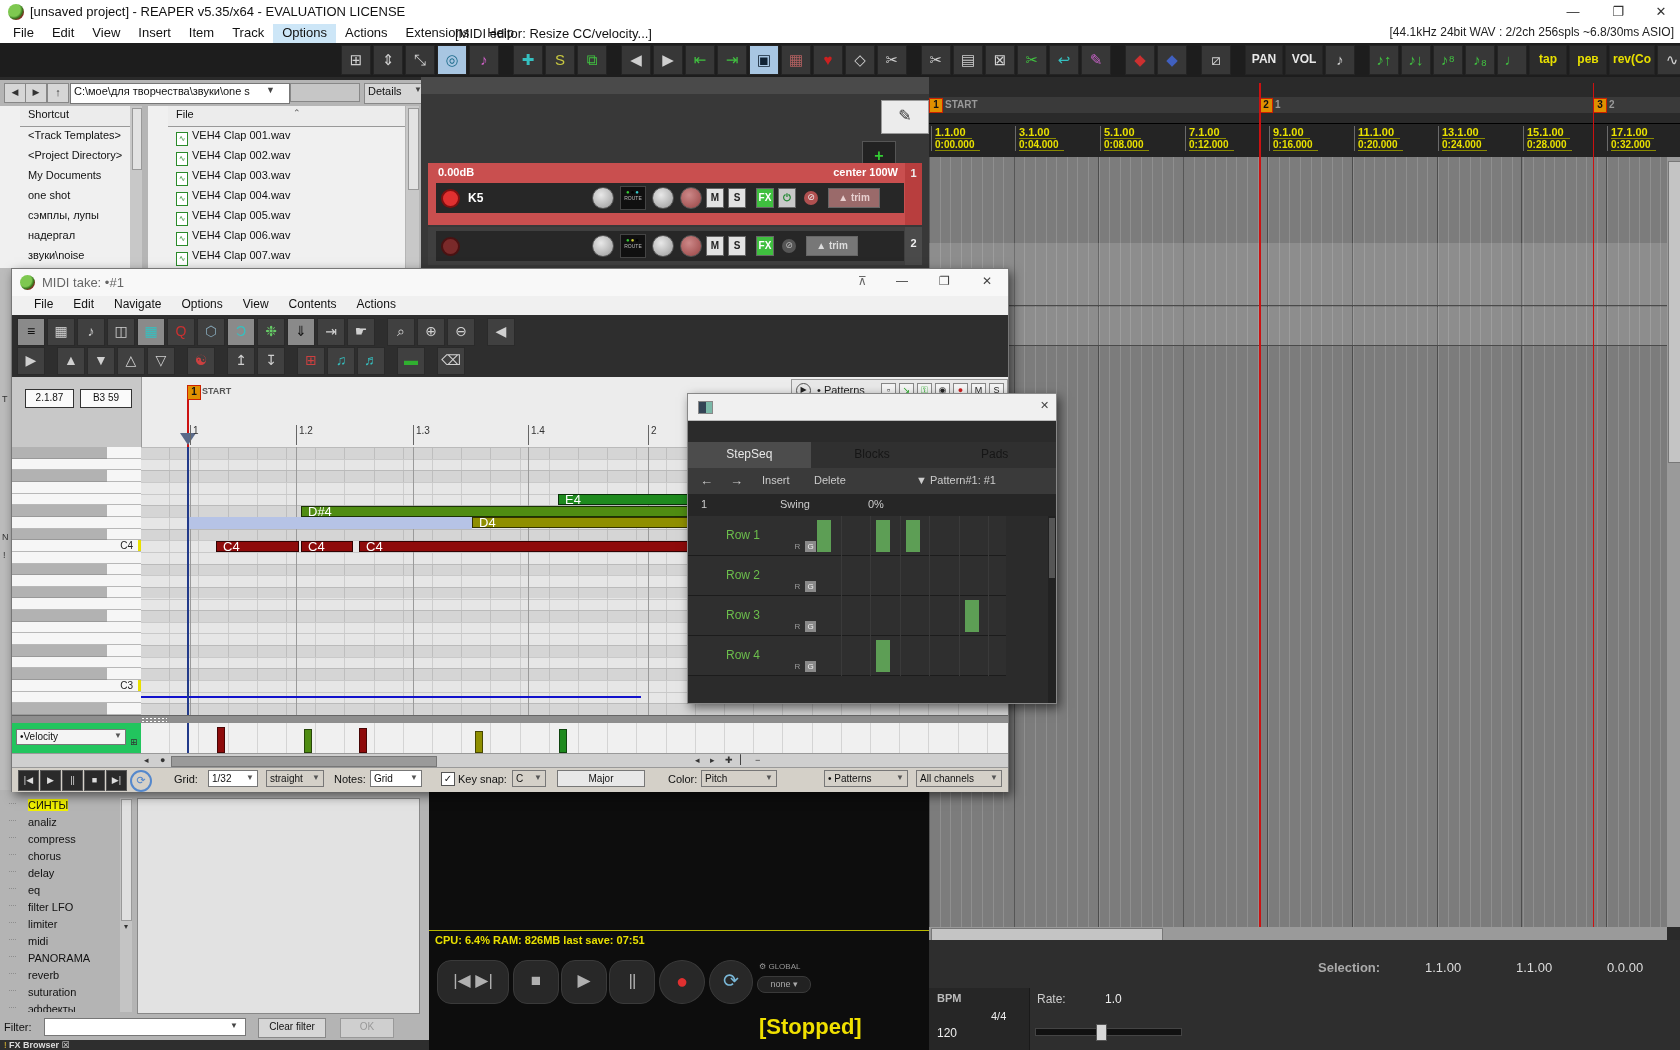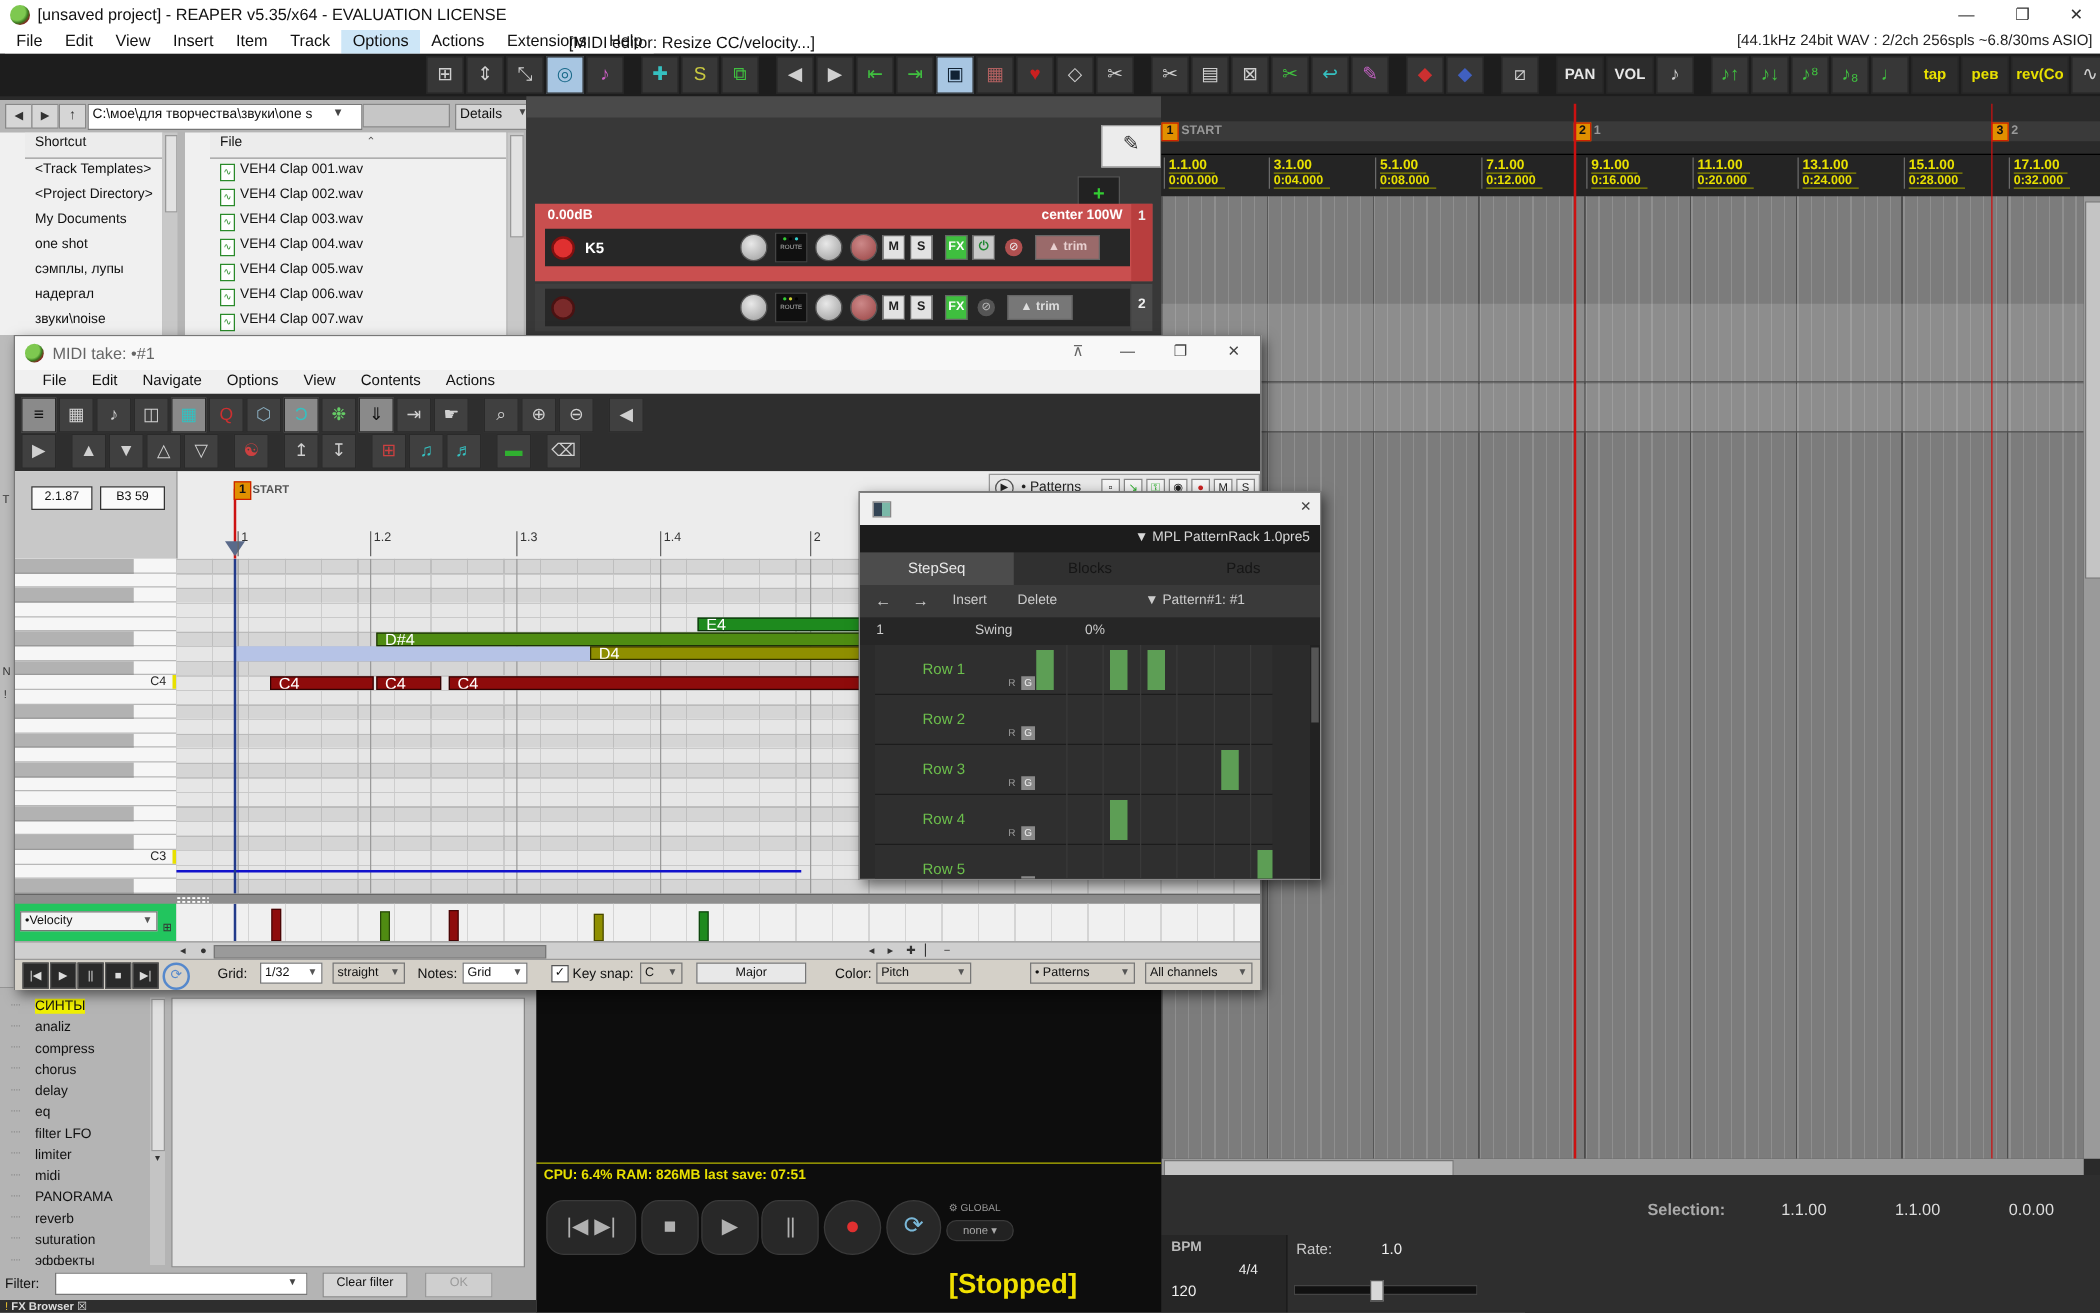--- a/index.html
+++ b/index.html
@@ -137,21 +137,21 @@
   #patwin{left:687px;top:393px;width:368px;height:309px;background:#2b2b2b;border:1px solid #888;
     box-shadow:3px 4px 10px rgba(0,0,0,.55);z-index:20;overflow:hidden;}
   #pat-title{left:0;top:0;width:368px;height:26px;background:#f0f0f0;border-bottom:1px solid #bbb;}
   #pat-appico{left:10px;top:7px;width:13px;height:11px;background:linear-gradient(90deg,#345 0 50%,#7ab8a8 50% 100%);border:1px solid #888;}
   #pat-header{left:0;top:26px;width:368px;height:22px;background:#1c1c1c;color:#d8d8d8;font-size:11px;text-align:right;padding:4px 8px 0 0;box-sizing:border-box;}
   #pat-tabs{left:0;top:48px;width:368px;height:26px;background:#303030;display:flex;}
   .ptab{width:123px;text-align:center;font-size:12px;color:#161616;padding-top:5px;box-sizing:border-box;}
   .ptab.active{background:#4c4c4c;color:#e8e8e8;}
   #pat-nav{left:0;top:74px;width:368px;height:26px;background:#3a3a3a;color:#ccc;font-size:11px;}
   #pat-swing{left:0;top:100px;width:368px;height:22px;background:#262626;color:#ccc;font-size:11px;}
-  #pattern-rows{left:0;top:122px;width:318px;height:187px;overflow:hidden;padding-left:12px;}
+  #pattern-rows{left:0;top:122px;width:318px;height:187px;overflow:hidden;}
   #pat-vscroll{left:360px;top:122px;width:8px;height:187px;background:#222;}
   #pat-vthumb{position:absolute;left:1px;top:2px;width:6px;height:60px;background:#555;}
   .prow{position:relative;width:360px;height:40px;background:#2f2f2f;border-bottom:1px solid #1c1c1c;box-sizing:border-box;}
   .prow-label{position:absolute;left:0;top:12px;width:110px;text-align:center;color:#6cbf4c;font-size:12px;}
   .rg{position:absolute;top:25px;width:11px;height:11px;font-size:8px;text-align:center;line-height:11px;color:#999;}
   .rg.g{background:#8a8a8a;color:#eee;}
   .pcell{position:absolute;top:0;height:40px;border-right:1px solid #3a3a3a;box-sizing:border-box;}
   .pstep{position:absolute;top:4px;width:14px;height:32px;background:#5d9e55;}
 </style>
 </head>
@@ -670,21 +670,20 @@
       <span class="pico">M</span>
       <span class="pico" style="margin-right:3px;">S</span>
     </div>
   </div>
 
   <div class="abs" id="patwin">
     <div class="abs" id="pat-title">
       <div class="abs" id="pat-appico"></div>
       <div class="abs" style="left:352px;top:5px;color:#444;font-size:11px;">✕</div>
     </div>
-    <div class="abs" id="pat-header">▼ MPL PatternRack 1.0pre5</div>
     <div class="abs" id="pat-tabs">
         <div class="ptab active">StepSeq</div>
         <div class="ptab">Blocks</div>
         <div class="ptab">Pads</div>
       </div>
     <div class="abs" id="pat-nav">
       <span class="abs" style="left:12px;top:5px;font-size:13px;">←</span>
       <span class="abs" style="left:42px;top:5px;font-size:13px;">→</span>
       <span class="abs" style="left:74px;top:6px;">Insert</span>
       <span class="abs" style="left:126px;top:6px;">Delete</span>
@@ -751,34 +750,19 @@
           <div class="pcell" style="left: 153.5px; width: 29.5px;"></div>
           <div class="pcell" style="left: 183px; width: 29.5px;">
             <div class="pstep" style="left: 5px;"></div>
           </div>
           <div class="pcell" style="left: 212.5px; width: 29.5px;"></div>
           <div class="pcell" style="left: 242px; width: 29.5px;"></div>
           <div class="pcell" style="left: 271.5px; width: 29.5px;"></div>
           <div class="pcell" style="left: 301px; width: 29.5px;"></div>
           <div class="pcell" style="left: 330.5px; width: 29.5px;"></div>
         </div>
-        <div class="prow">
-          <div class="prow-label">Row 5</div>
-          <div class="rg" style="left: 104px;">R</div>
-          <div class="rg g" style="left: 117px;">G</div>
-          <div class="pcell" style="left: 124px; width: 29.5px;"></div>
-          <div class="pcell" style="left: 153.5px; width: 29.5px;"></div>
-          <div class="pcell" style="left: 183px; width: 29.5px;"></div>
-          <div class="pcell" style="left: 212.5px; width: 29.5px;"></div>
-          <div class="pcell" style="left: 242px; width: 29.5px;"></div>
-          <div class="pcell" style="left: 271.5px; width: 29.5px;"></div>
-          <div class="pcell" style="left: 301px; width: 29.5px;">
-            <div class="pstep" style="left: 5px;"></div>
-          </div>
-          <div class="pcell" style="left: 330.5px; width: 29.5px;"></div>
-        </div>
       </div>
     <div class="abs" id="pat-vscroll">
         <div id="pat-vthumb"></div>
       </div>
   </div>
 
 </div>
 
 </body></html>

